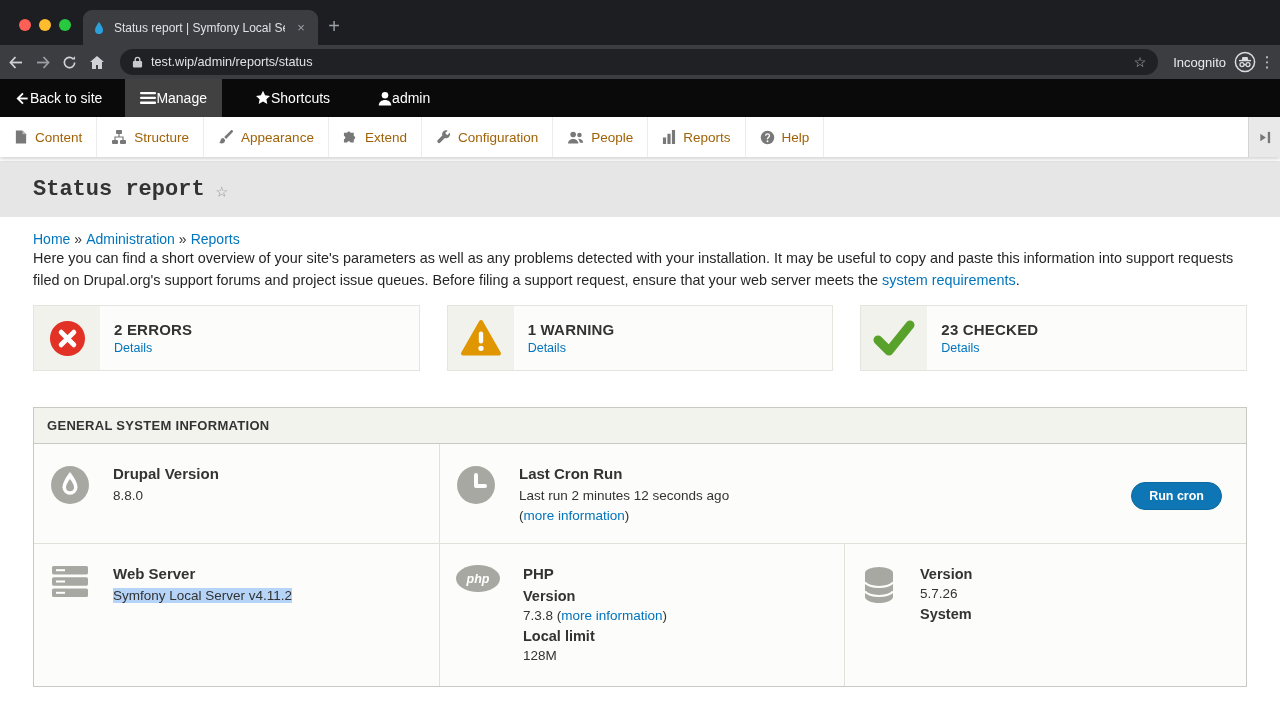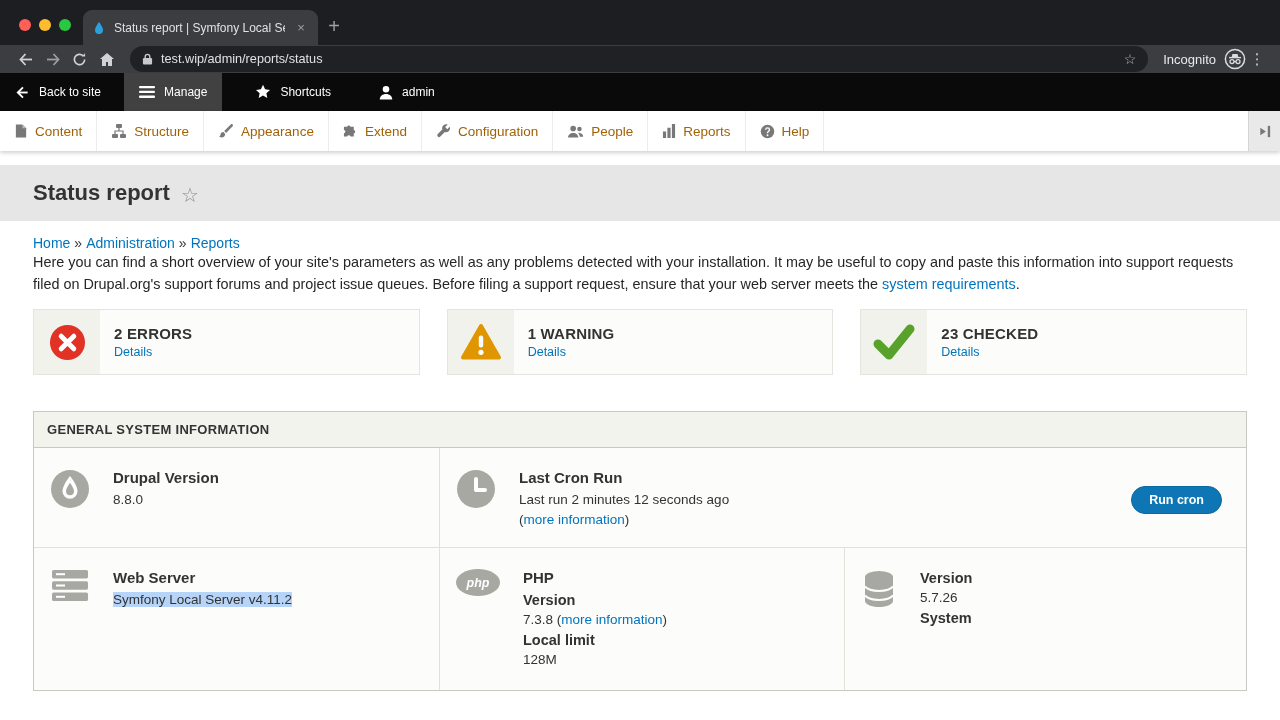--- a/index.html
+++ b/index.html
@@ -12,43 +12,43 @@
   .traffic-lights { position:absolute; left:19px; top:19px; display:flex; gap:8px; }
   .light { width:12px; height:12px; border-radius:50%; }
   .light-red { background:#ff5f57; }
   .light-yellow { background:#febc2e; }
   .light-green { background:#28c840; }
   .tab { margin-left:83px; width:235px; height:35px; background:#3b3d41; border-radius:9px 9px 0 0; display:flex; align-items:center; gap:8px; padding:0 9px; min-width:0; }
   .tab-title { flex:1; color:#dfe1e5; font-size:12px; white-space:nowrap; overflow:hidden; }
   .tab-close { color:#9aa0a6; font-size:13px; width:16px; height:16px; line-height:15px; text-align:center; flex:none; }
   .newtab-btn { color:#9aa0a6; font-size:20px; width:32px; height:35px; line-height:32px; text-align:center; }
 
-  .navbar { height:28px; background:#3b3d41; display:flex; align-items:center; padding:0 12px; flex:none; }
+  .navbar { height:34px; background:#3b3d41; display:flex; align-items:center; padding:0 2px; flex:none; }
   .nav-btn { width:27px; height:27px; display:flex; align-items:center; justify-content:center; }
   .omnibox { flex:1; height:26px; margin:0 8px 0 10px; background:#1f2124; border-radius:13px; display:flex; align-items:center; padding:0 12px; gap:8px; min-width:0; }
   .url { flex:1; color:#dfe1e5; font-size:12.7px; white-space:nowrap; overflow:hidden; }
   .bookmark-star { color:#b6b9bd; font-size:14px; flex:none; }
   .incog-label { color:#e8eaed; font-size:13px; margin:0 8px 0 7px; }
   .menu-dots { color:#cfd2d6; font-size:15px; width:22px; text-align:center; letter-spacing:0; }
 
   
   .admin-toolbar { height:38px; background:#0a0a0a; display:flex; align-items:stretch; flex:none; color:#fff; }
-  .tb-item { display:flex; align-items:center; gap:9px; padding:0 15px; font-size:12px; white-space:nowrap; }
+  .tb-item { display:flex; align-items:center; padding:0 15px; font-size:14px; white-space:nowrap; }
   .tb-manage { background:#414141; margin-left:8px; }
   .tb-shortcuts { margin-left:18px; }
   .tb-user { margin-left:18px; }
 
   
   .menubar { height:40px; background:#fff; display:flex; align-items:stretch; flex:none; box-shadow:0 2px 4px rgba(0,0,0,.18); position:relative; z-index:3; }
   .mb-item { display:flex; align-items:center; gap:7px; padding:0 14px; font-size:13.5px; color:#a16207; border-right:1px solid #ececec; white-space:nowrap; }
   .mb-spacer { flex:1; }
   .mb-collapse { width:32px; background:#e9e9e9; border-left:1px solid #d4d4d4; display:flex; align-items:center; justify-content:center; }
 
   
-  .page-header { margin-top:14px; height:56px; background:#e6e6e6; display:flex; align-items:center; gap:11px; padding:0 33px; flex:none; }
+  .page-header { margin-top:4px; height:56px; background:#e6e6e6; display:flex; align-items:center; gap:11px; padding:0 33px; flex:none;font-family:Liberation Mono, monospace; }
   .page-title { font-size:22px; font-weight:bold; color:#333; }
   .fav-star { color:#8e8e8e; font-size:20px; margin-top:3px; }
 
   .page-body { padding:14px 33px 0; flex:1; background:#fff; }
   .breadcrumb { font-size:14px; color:#333; margin-bottom:1px; }
   .breadcrumb a { color:#0074bd; text-decoration:none; }
   .crumb-sep { margin:0 4px; color:#333; }
   .intro { font-size:14.4px; line-height:21.5px; color:#262626; margin-bottom:14px; }
   .intro a { color:#0074bd; text-decoration:none; }
 

